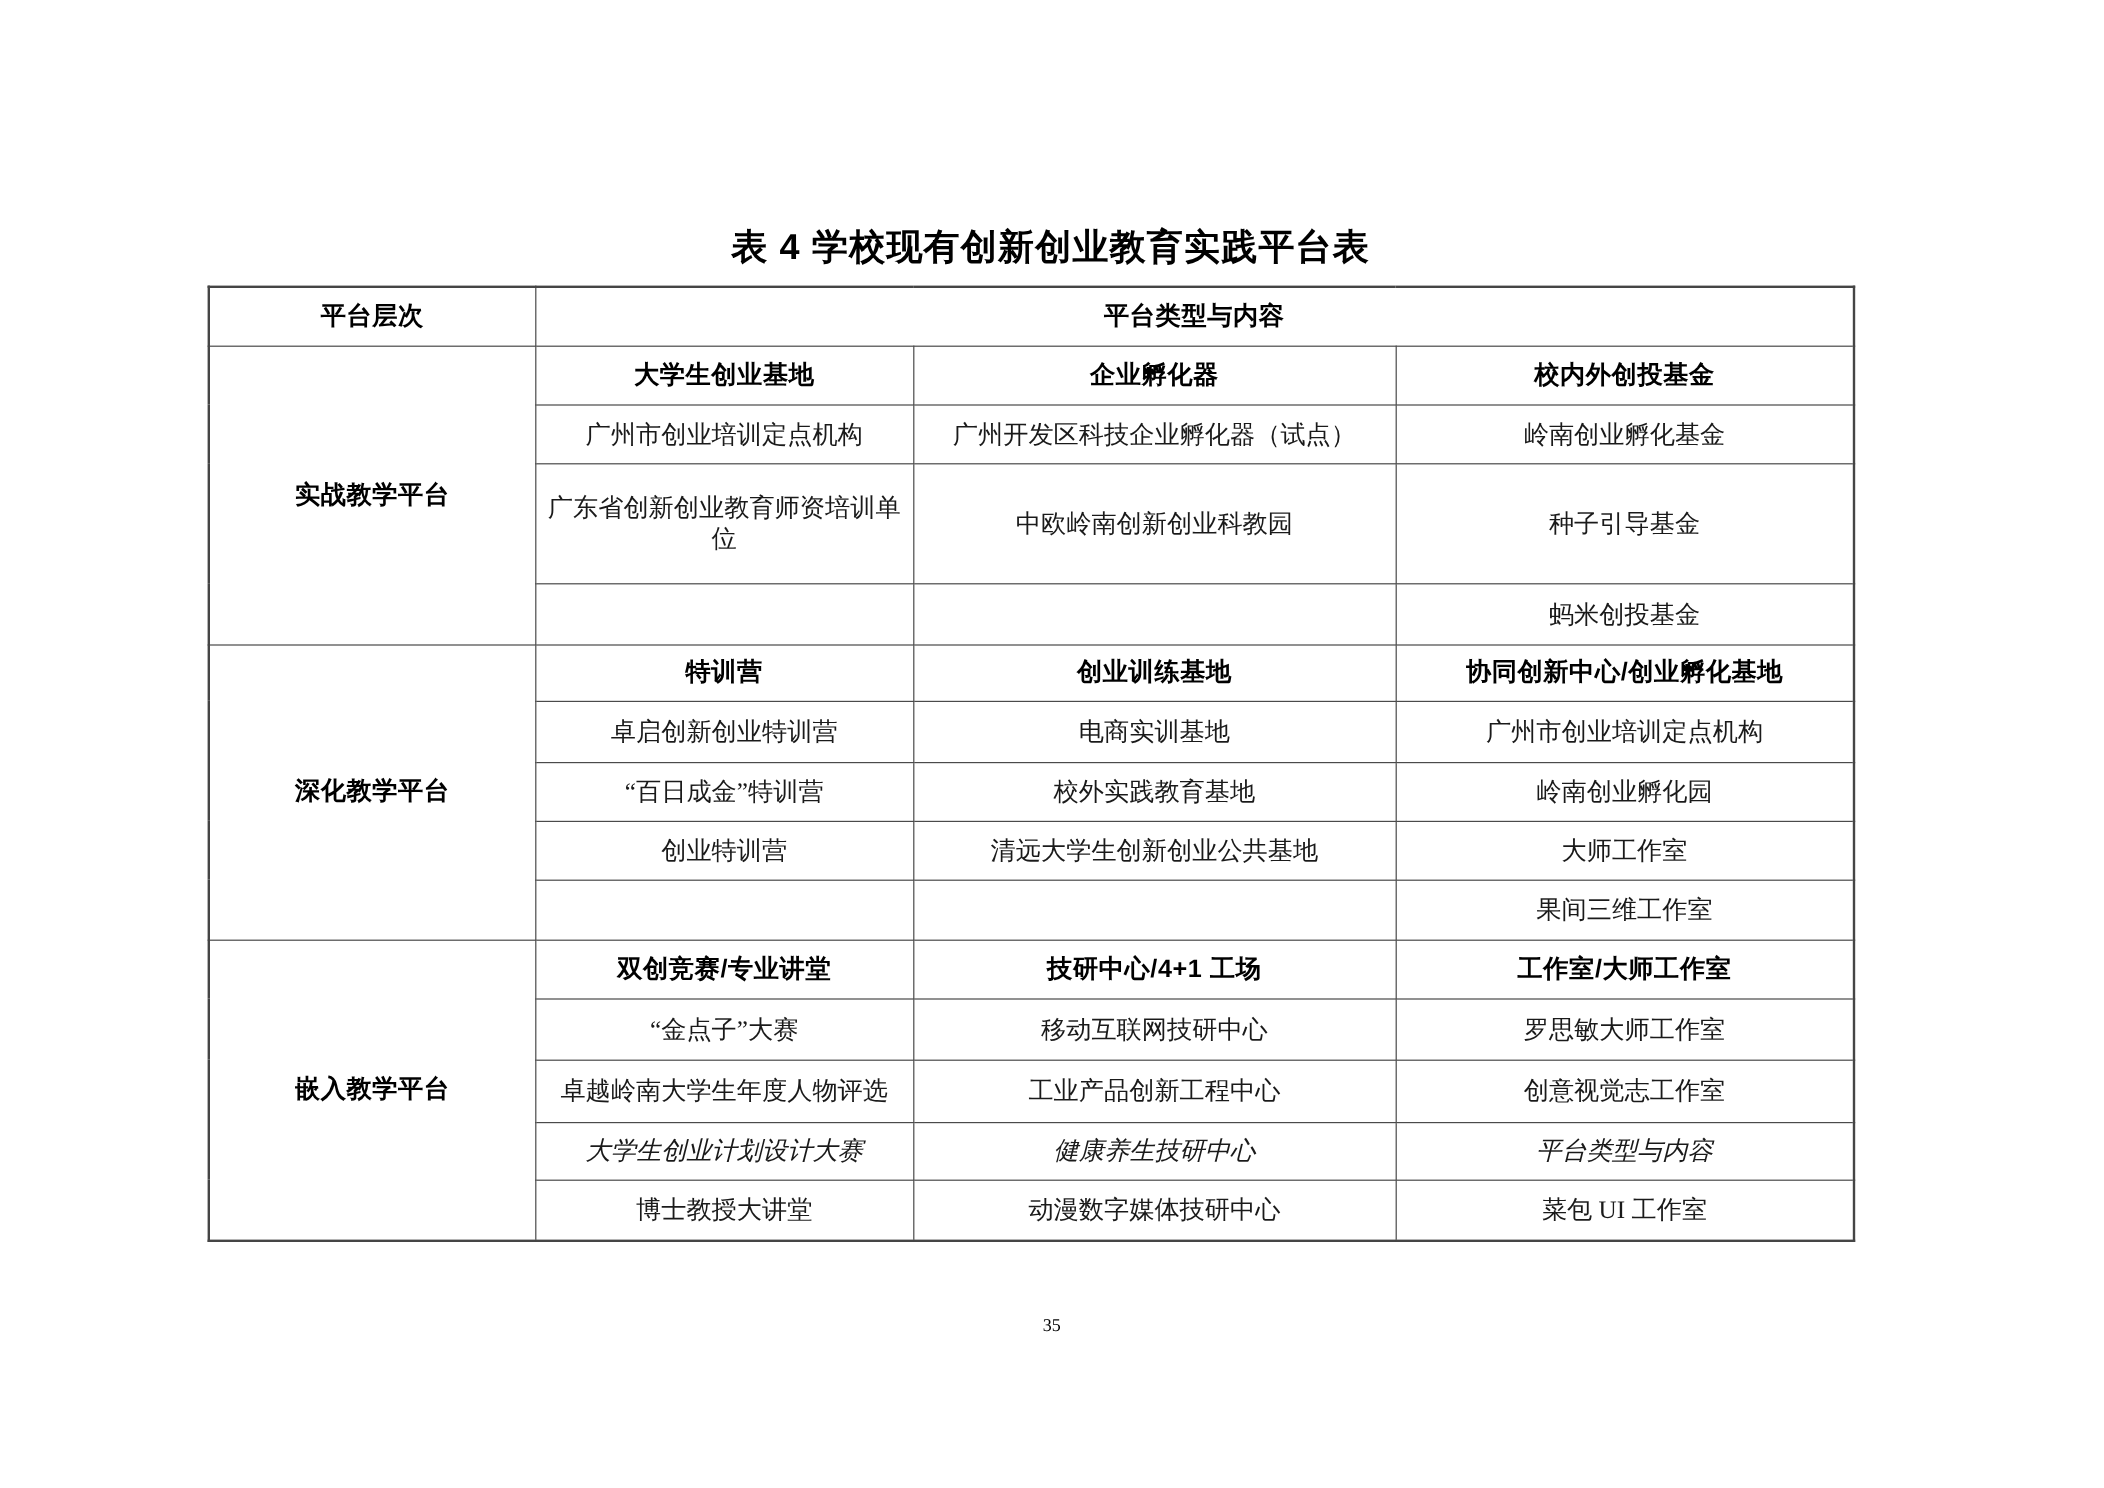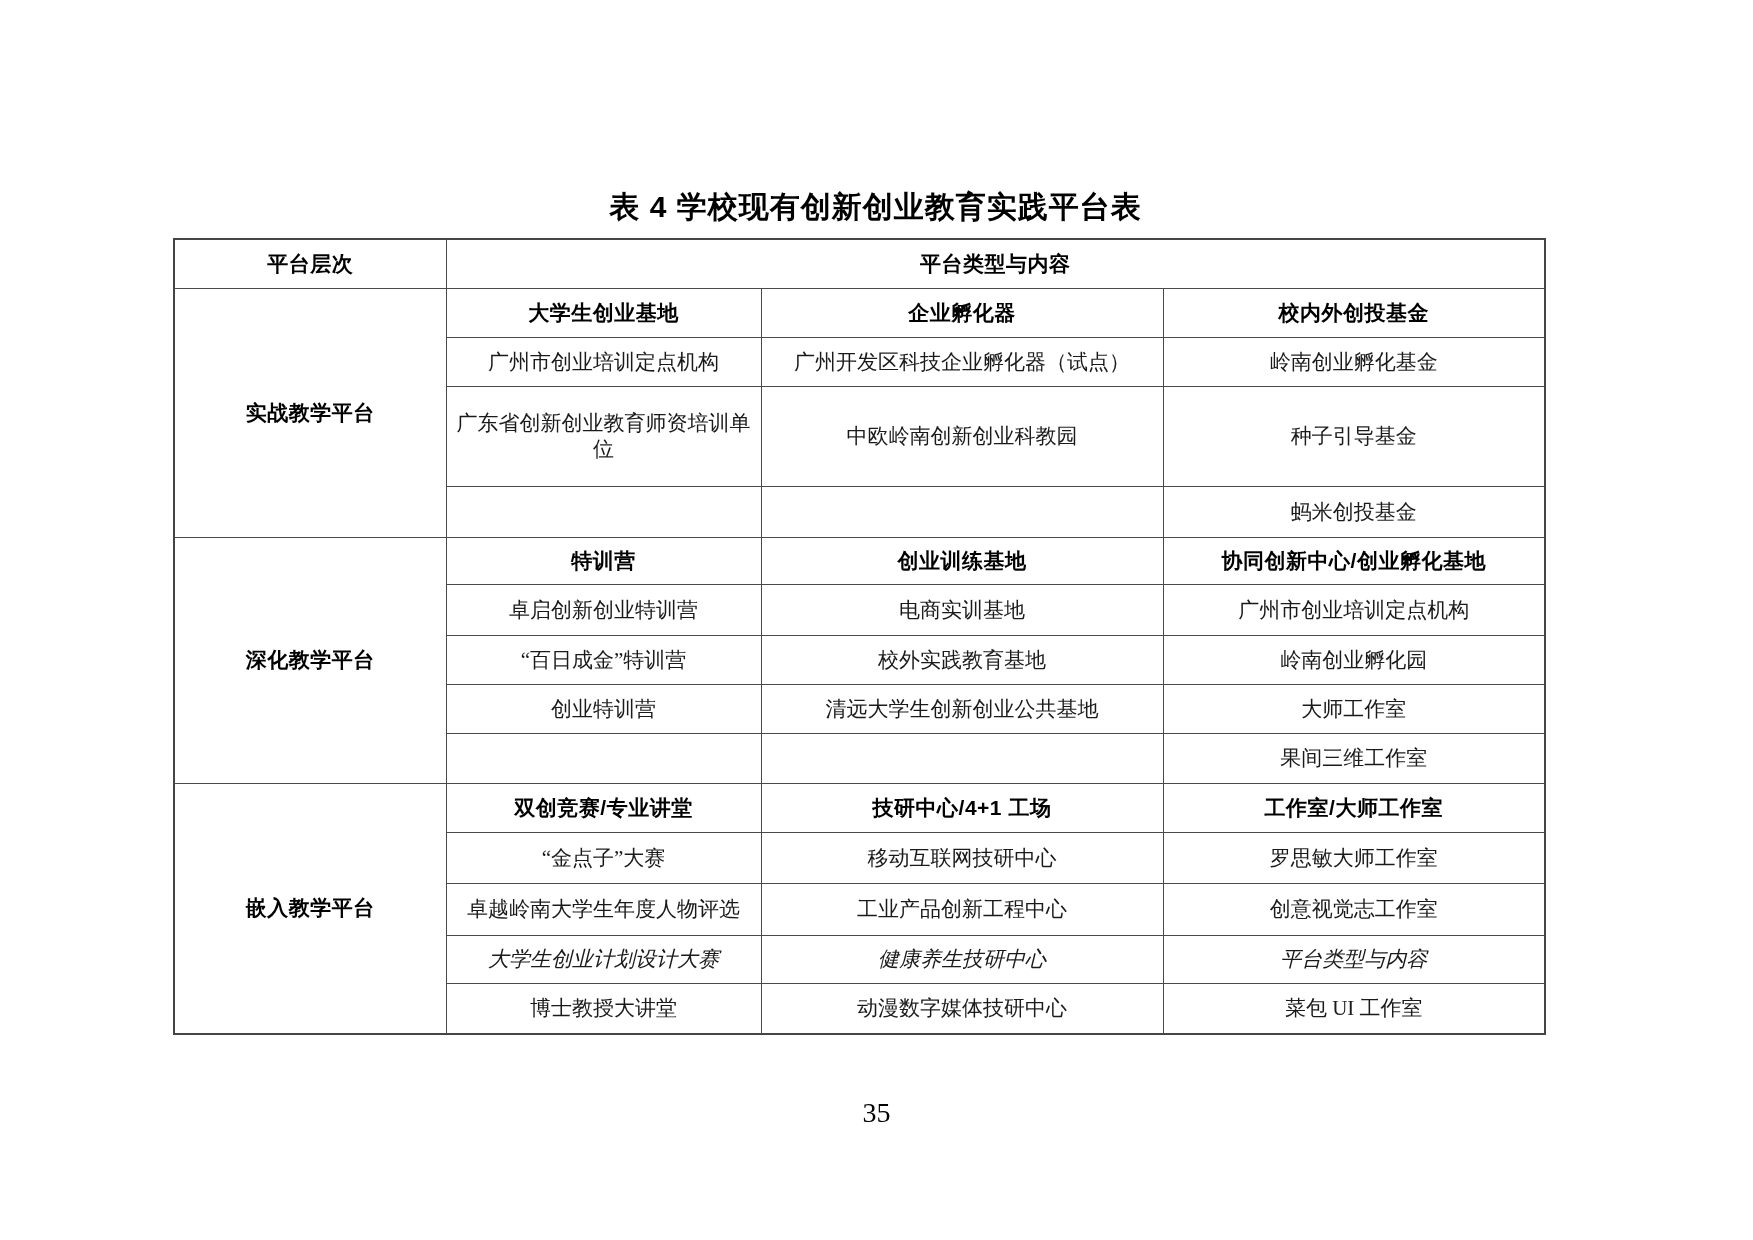--- a/index.html
+++ b/index.html
@@ -59,21 +59,21 @@
   tr.h51  { height: 51px; }
   tr.h52  { height: 52px; margin-top: 28px; }
   tr.h100 { height: 100px; }
   .page-number {
     position: absolute;
     top: 1097px;
     left: 0;
     width: 1753px;
     text-align: center;
     font-family: "Liberation Serif", serif;
-    font-size: 28px;
+    font-size: 15px;
     color: #000000;
   }
 </style>
 </head>
 <body>
 
 <div class="doc-title">表 4 学校现有创新创业教育实践平台表</div>
 
 <table class="platform-table">
   <colgroup>

